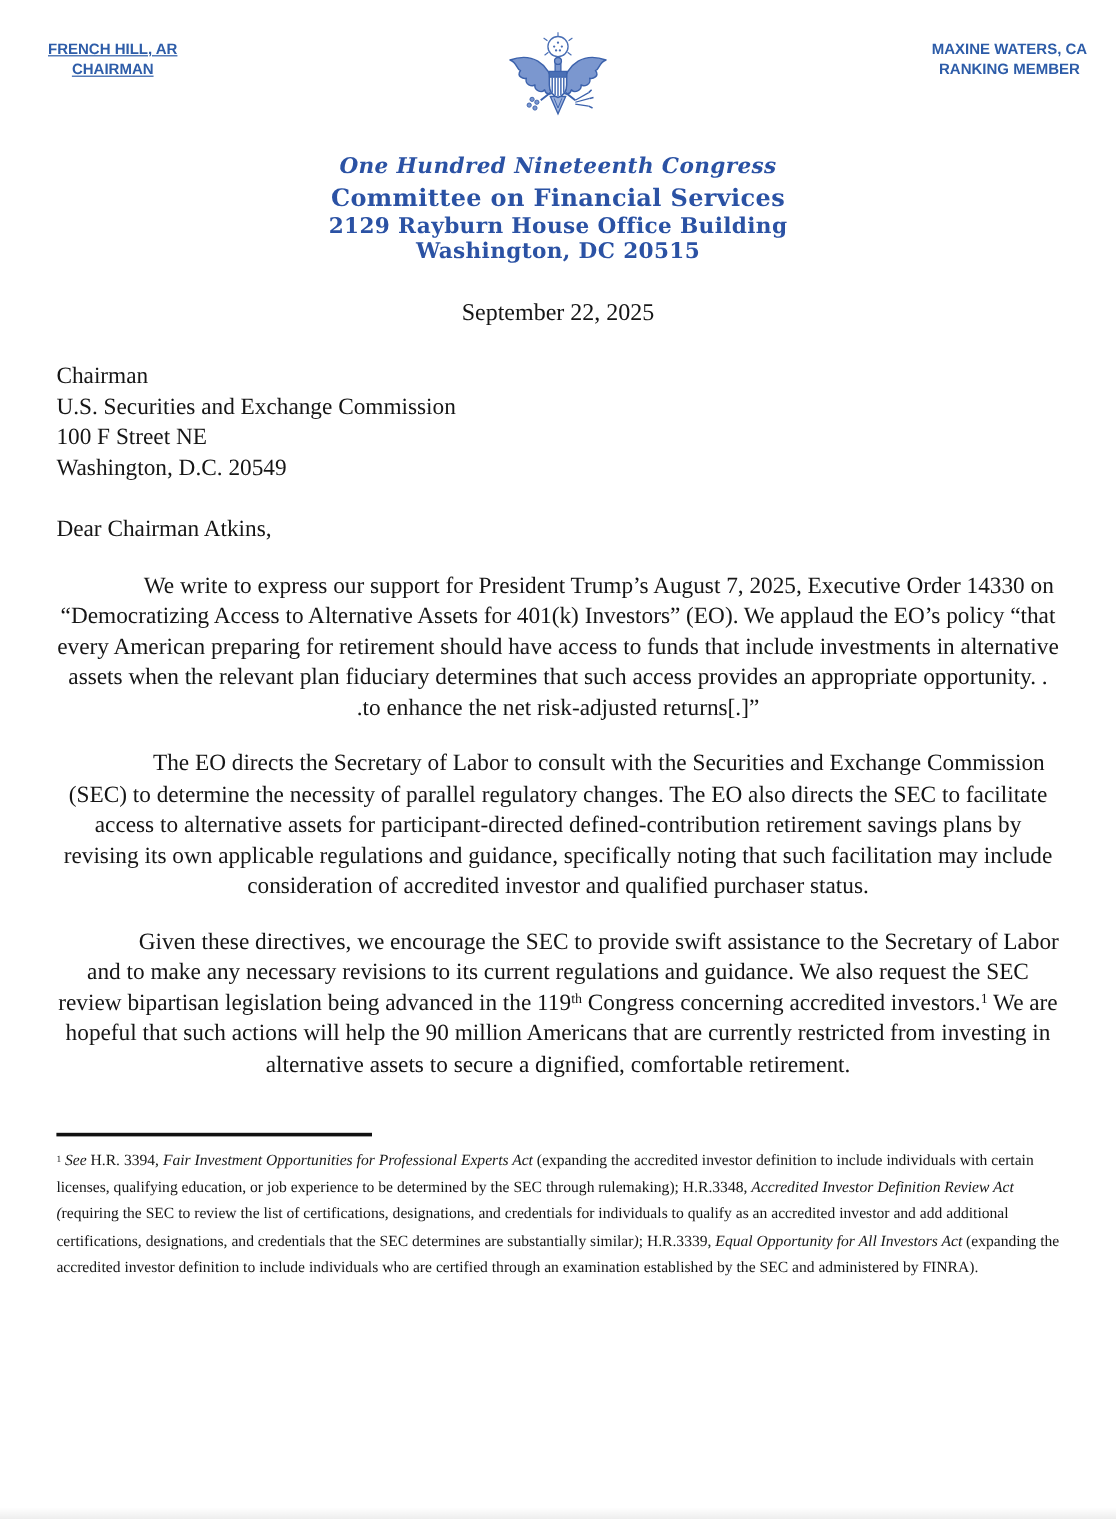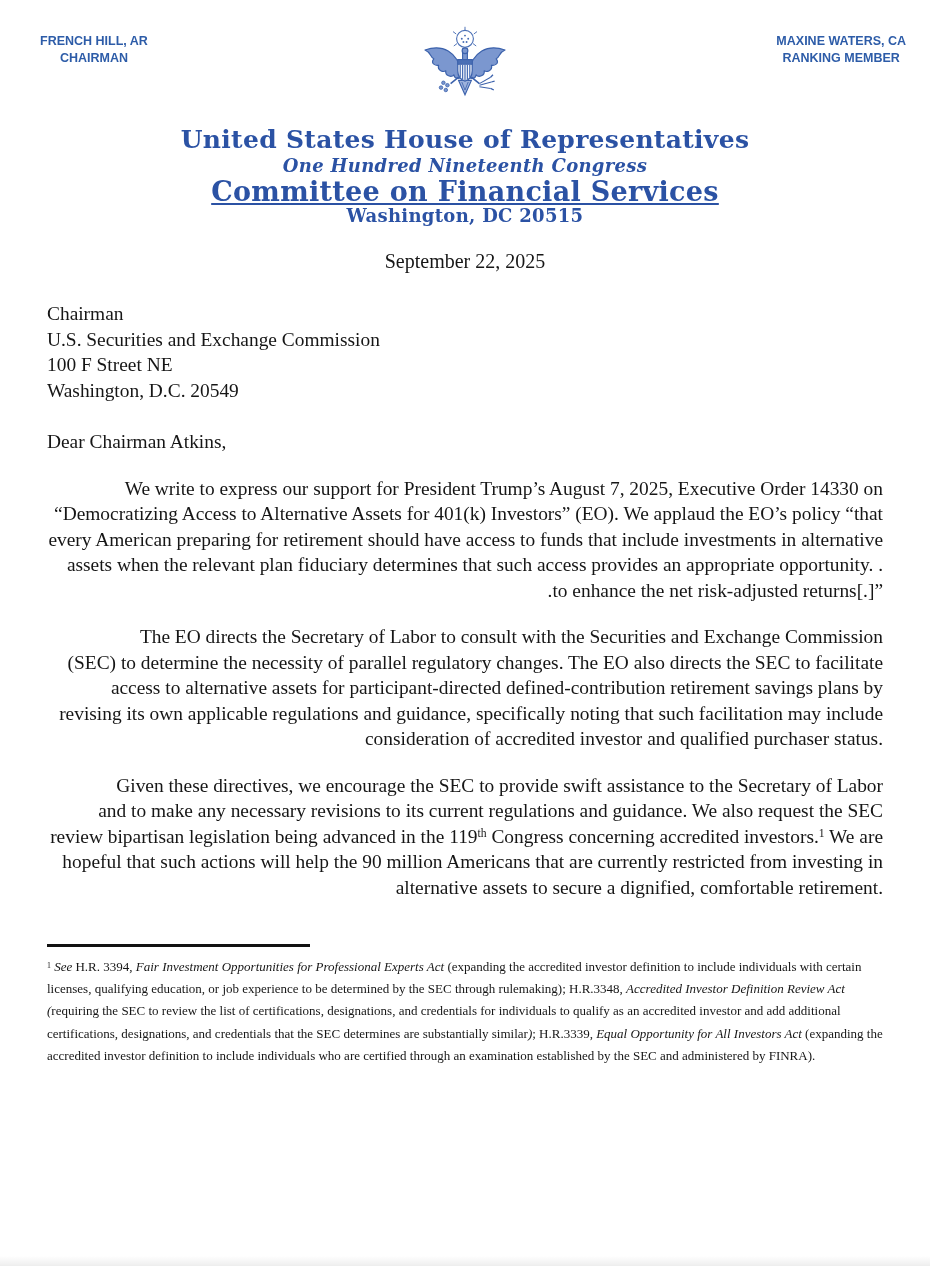--- a/index.html
+++ b/index.html
@@ -25,21 +25,21 @@
     position: absolute;
     top: 33px;
     font-family: "Liberation Sans", sans-serif;
     font-weight: 700;
     font-size: 12.5px;
     line-height: 1.35;
     color: #2d5ca8;
     text-align: center;
     white-space: nowrap;
   }
-  .official-left  { left: 40px; }
+  .official-left  { left: 40px; text-decoration: underline; }
   .official-right { right: 24px; }
   .seal-wrap {
     position: absolute;
     left: 50%;
     top: 26px;
     transform: translateX(-50%);
     width: 96px;
     height: 96px;
   }
   .letterhead-text {
@@ -48,42 +48,42 @@
     left: 0;
     width: 100%;
     text-align: center;
     color: #2b52a4;
     font-family: "DejaVu Serif", serif;
     font-weight: 700;
   }
   .lh-line { letter-spacing: 0.3px; }
   .lh-1 { font-size: 25px; line-height: 27px; }
   .lh-2 { font-size: 18px; line-height: 26px; font-style: italic; }
-  .lh-3 { font-size: 27px; line-height: 26px; text-decoration: underline; }
+  .lh-3 { font-size: 20px; line-height: 26px; }
   .lh-4 { font-size: 18px; line-height: 21px; }
   .lh-5 { font-size: 18px; line-height: 21px; }
   
   .date {
     text-align: center;
     font-size: 20px;
     line-height: 26px;
   }
   .content {
     margin: 0 47px;
     font-size: 19.4px;
     line-height: 25.5px;
   }
   .recipient { margin-top: 27px; }
   .recipient div { line-height: 25.5px; }
   .salutation { margin-top: 26px; }
   .para {
     margin: 0;
     margin-top: 21px;
     text-indent: 68px;
-    text-align: right;
+    text-align: center;
   }
   .para + .para { }
   sup {
     font-size: 60%;
     line-height: 0;
     vertical-align: baseline;
     position: relative;
     top: -0.45em;
   }
   
@@ -180,23 +180,23 @@
           <path d="M51 42 H69 V56 Q69 66 60 69 Q51 66 51 56 Z" fill="#ffffff" stroke="#3c62ac" stroke-width="1.6"></path>
           <path d="M51 42 H69 V48 H51 Z" fill="#4a6fb5" stroke="#3c62ac" stroke-width="1"></path>
           <g stroke="#4a6fb5" stroke-width="1.6">
             <path d="M54 48 V64 M57 48 V66.5 M60 48 V68 M63 48 V66.5 M66 48 V64"></path>
           </g>
         </g>
       </svg>
     </div>
 
     <div class="letterhead-text">
-      <div class="lh-line lh-1">United States House of Representatives</div>
       <div class="lh-line lh-2">One Hundred Nineteenth Congress</div>
       <div class="lh-line lh-3">Committee on Financial Services</div>
+      <div class="lh-line lh-4">2129 Rayburn House Office Building</div>
       <div class="lh-line lh-5">Washington, DC 20515</div>
     </div>
   </div>
 
   <div class="date">September 22, 2025</div>
 
   <div class="content">
 
     <div class="recipient">
       <div>Chairman</div>

